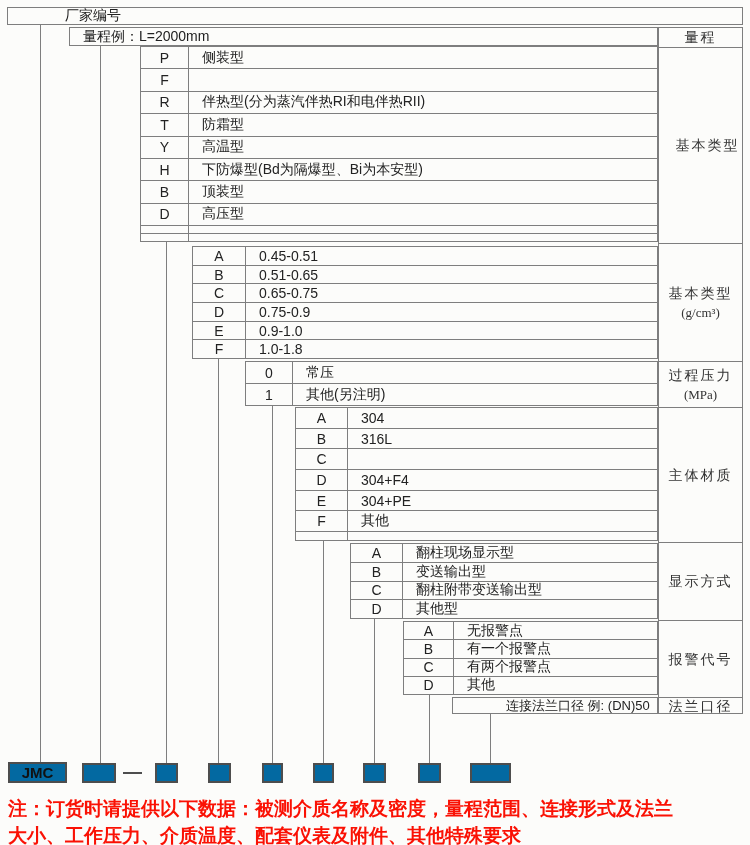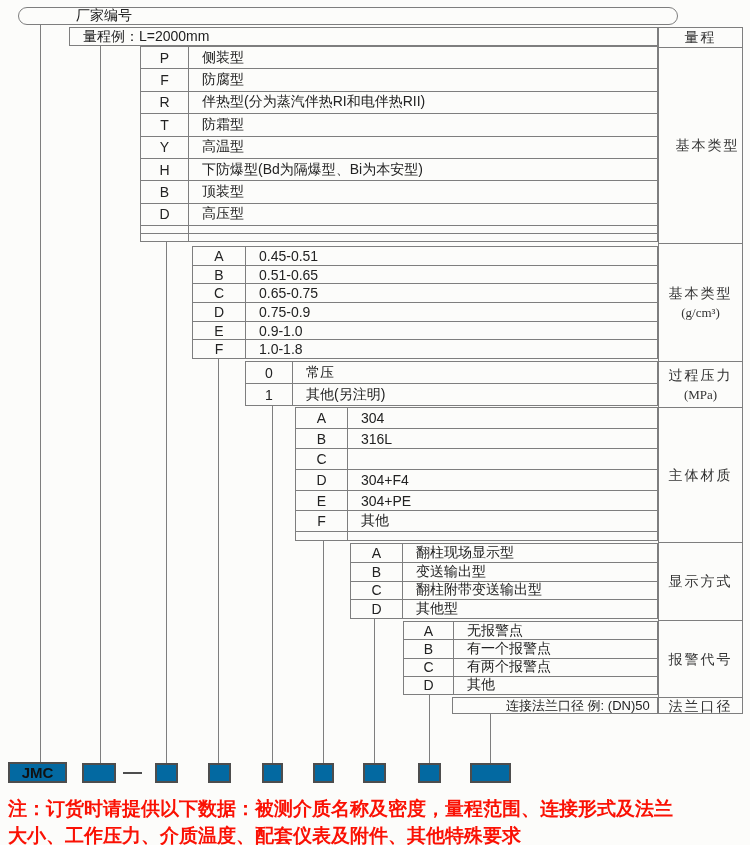--- a/index.html
+++ b/index.html
@@ -32,21 +32,21 @@
         display:flex;align-items:center;justify-content:center;}
   .dash{position:absolute;height:2px;background:#4d4d4d;}
   #jmc-box{font-size:15px;font-weight:bold;color:#111;}
   .note-line{position:absolute;left:8px;color:#fa1104;font-weight:bold;font-size:19px;white-space:nowrap;}
 </style>
 </head>
 <body>
 
 <div id="canvas">
 
-  <div class="box" style="left:18px;top:7px;width:660px;height:18px;border-radius:9px;">
+  <div class="box" style="left:7px;top:7px;width:736px;height:18px;">
     <span class="txt" style="padding-left:57px;">厂家编号</span>
   </div>
   <div class="box" style="left:69px;top:27px;width:589px;height:19px;">
     <span class="txt">量程例：L=2000mm</span>
   </div>
 
   <div class="lblcol">
     <div class="lcell" style="height:19px;">
       <span>量程</span>
     </div>
@@ -75,21 +75,20 @@
     </div>
   </div>
 
   <div class="tbl" id="tbl-basic" style="left:140px;top:46px;width:518px;height:196px;">
     <div class="row">
       <div class="code" style="width:48px;">P</div>
       <div class="desc">侧装型</div>
     </div>
     <div class="row">
       <div class="code" style="width:48px;">F</div>
-      <div class="desc">防腐型</div>
     </div>
     <div class="row">
       <div class="code" style="width:48px;">R</div>
       <div class="desc">伴热型(分为蒸汽伴热RI和电伴热RII)</div>
     </div>
     <div class="row">
       <div class="code" style="width:48px;">T</div>
       <div class="desc">防霜型</div>
     </div>
     <div class="row">

